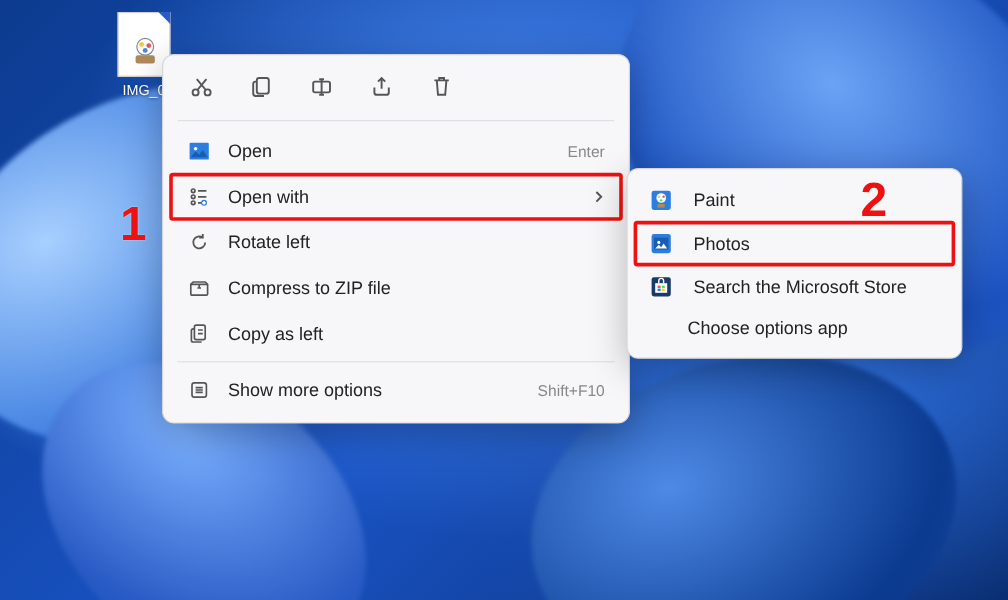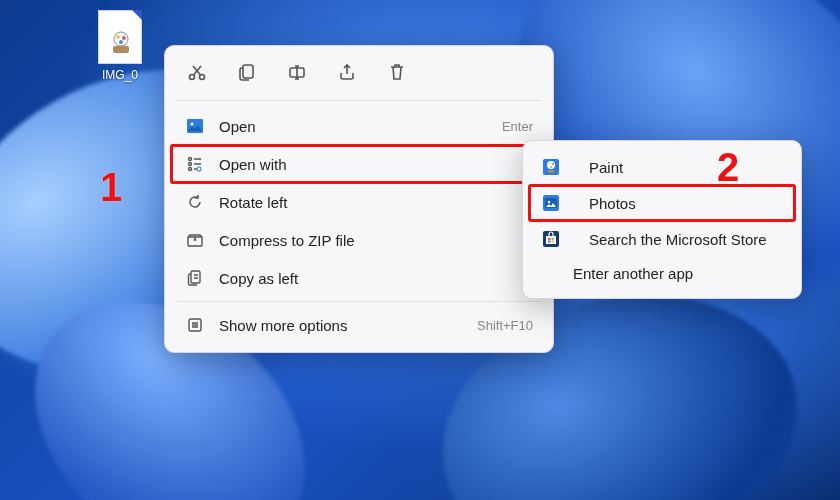--- a/index.html
+++ b/index.html
@@ -57,21 +57,20 @@
     }
     .desktop-icon .label { font-size: 12px; margin-top: 4px; text-shadow: 0 1px 2px rgba(0,0,0,.5); white-space: nowrap; }
 
     .context-menu {
       position: absolute; left: 135px; top: 45px; width: 390px;
       background: #f7f7f9;
       border: 1px solid #d6d6da;
       border-radius: 10px;
       box-shadow: 0 8px 30px rgba(0,0,0,.25);
       padding: 6px;
-      margin-left: 29px;
     }
     .toolbar {
       display: flex; gap: 22px; padding: 6px 12px 10px;
     }
     .toolbar .tbtn {
       width: 28px; height: 28px; display: flex; align-items: center; justify-content: center;
       border-radius: 4px; cursor: pointer; color: #555;
     }
     .menu-items { padding: 2px 0; }
     .menu-item {
@@ -88,21 +87,21 @@
 
     .submenu {
       position: absolute; left: 522px; top: 140px; width: 280px;
       background: #f7f7f9;
       border: 1px solid #d6d6da;
       border-radius: 10px;
       box-shadow: 0 8px 30px rgba(0,0,0,.25);
       padding: 8px 6px;
     }
     .sub-item {
-      display: flex; align-items: center; gap: 28px;
+      display: flex; align-items: center; gap: 17px;
       padding: 8px 12px; border-radius: 6px; cursor: pointer;
       color: #222; font-size: 15px;
     }
     .sub-item .si-icon { width: 20px; height: 20px; display:flex; align-items:center; justify-content:center; flex-shrink:0;}
     .sub-item.highlighted { outline: 3px solid #e11; outline-offset: -2px; border-radius: 2px;}
     .sub-item.indent { padding-left: 44px; }
     .sub-item .si-label { flex: 1; }
 
     .annotation {
       position: absolute; font-size: 40px; font-weight: 700; color: #e11; font-family: Arial, sans-serif;
@@ -277,18 +276,18 @@
           <path d="M7 6 V4 a2 2 0 0 1 4 0 v2" fill="none" stroke="#fff" stroke-width="1.2"></path>
           <rect x="6" y="8" width="2.5" height="2" fill="#e05a5a"></rect>
           <rect x="9.5" y="8" width="2.5" height="2" fill="#4ae05a"></rect>
           <rect x="6" y="10.5" width="2.5" height="2" fill="#2b7de0"></rect>
           <rect x="9.5" y="10.5" width="2.5" height="2" fill="#f5c84a"></rect>
         </svg>
     </span>
     <span class="si-label">Search the Microsoft Store</span>
   </div>
   <div class="sub-item indent">
-    <span class="si-label">Enter another app</span>
+    <span class="si-label">Choose options app</span>
   </div>
 </div>
 
 <div class="annotation ann1">1</div>
 <div class="annotation ann2">2</div>
 
 </body></html>

